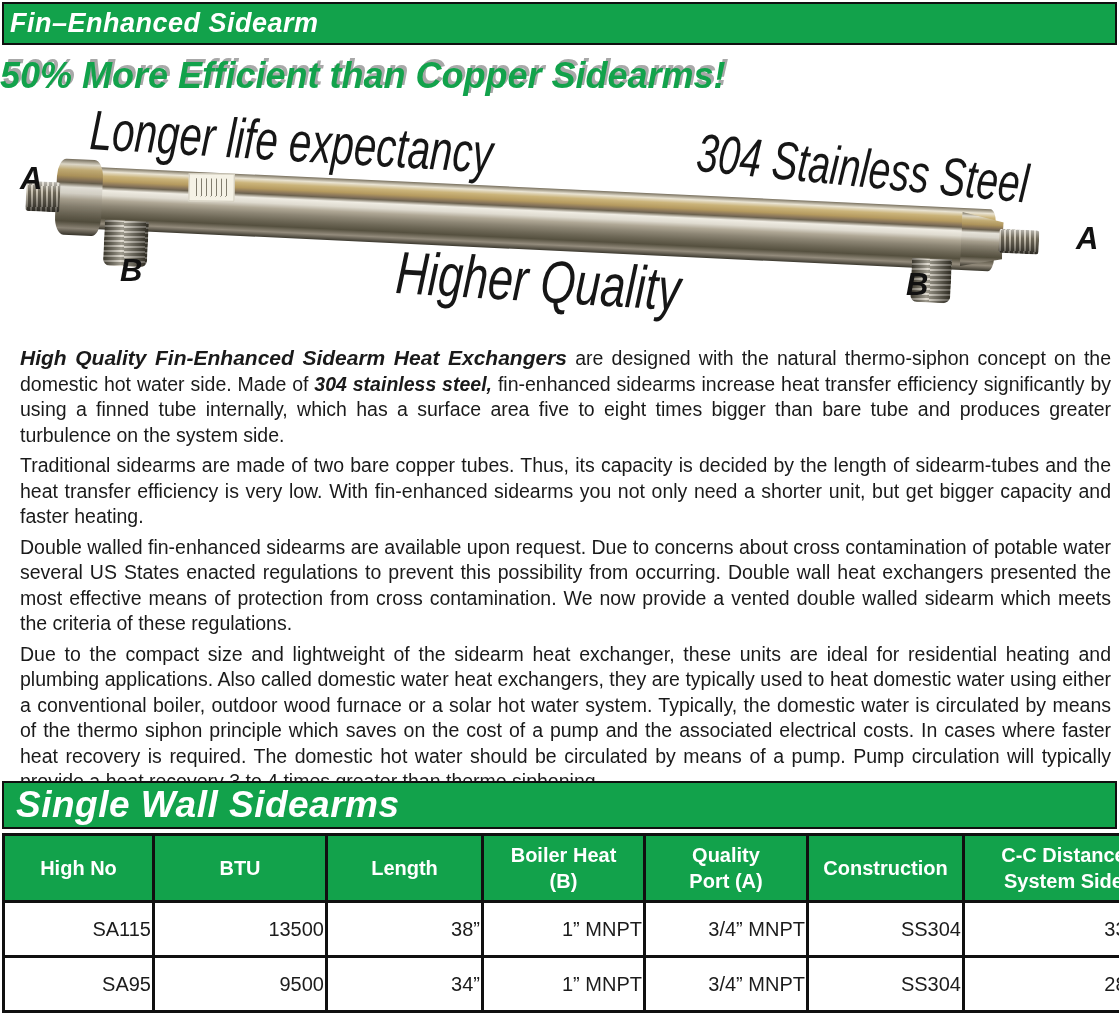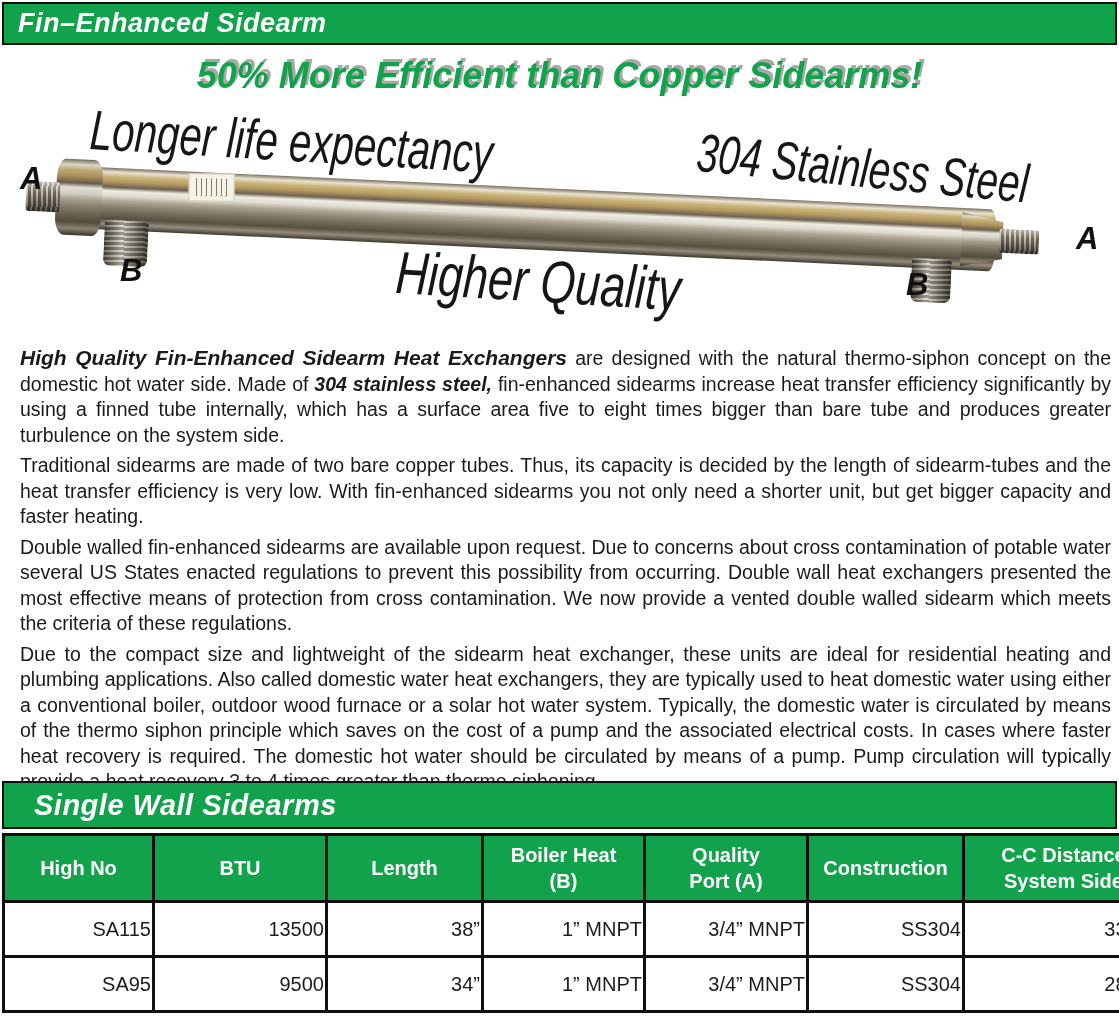--- a/index.html
+++ b/index.html
@@ -12,29 +12,28 @@
   .page { position: relative; width: 1119px; height: 1016px; }
 
   
   .title-bar {
     position: absolute; top: 2px; left: 2px; right: 2px; height: 39px;
     background: var(--green); border: 2px solid #101010;
     display: flex; align-items: center;
   }
   .title-bar span {
     font-style: italic; font-weight: bold; font-size: 27px; color: #ffffff;
-    padding-left: 14px; letter-spacing: .5px;
+    padding-left: 6px; letter-spacing: .5px;
   }
 
   
   .hero { position: absolute; top: 45px; left: 0; width: 1119px; height: 300px; }
 
   .tagline {
     position: absolute; top: 10px; left: 0; width: 100%;
-    text-align: center;
     font-style: italic; font-weight: bold; font-size: 36px;
     color: var(--green);
     text-shadow: 3px -3px 0 var(--shadow-gray);
     white-space: nowrap;
   }
   .annot {
     position: absolute; color: #161616; font-style: italic;
     white-space: nowrap; transform-origin: left top;
   }
   .annot-left  { left: 92px;  top: 52px;  font-size: 56px; transform: rotate(3.4deg) scaleX(.72); }
@@ -112,22 +111,22 @@
   .lead-bold { font-style: italic; font-weight: bold; font-size: 21px; }
   .inline-bold { font-style: italic; font-weight: bold; }
 
   
   .bottom { position: absolute; top: 781px; left: 0; width: 1119px; }
   .section-bar {
     margin: 0 2px; height: 44px; background: var(--green);
     border: 2px solid #101010; display: flex; align-items: center;
   }
   .section-bar span {
-    font-style: italic; font-weight: bold; font-size: 29px; color: #ffffff;
-    padding-left: 30px; letter-spacing: .5px;
+    font-style: italic; font-weight: bold; font-size: 37px; color: #ffffff;
+    padding-left: 12px; letter-spacing: .5px;
   }
   table.specs {
     border-collapse: collapse; table-layout: fixed;
     margin: 4px 0 0 2px; width: 1160px;
     font-family: "Liberation Sans", sans-serif;
   }
   table.specs th {
     background: var(--green); color: #ffffff; font-weight: bold;
     font-size: 20px; border: 3px solid #101010; height: 64px;
     text-align: center; white-space: pre-line; line-height: 26px; padding: 0 4px;

